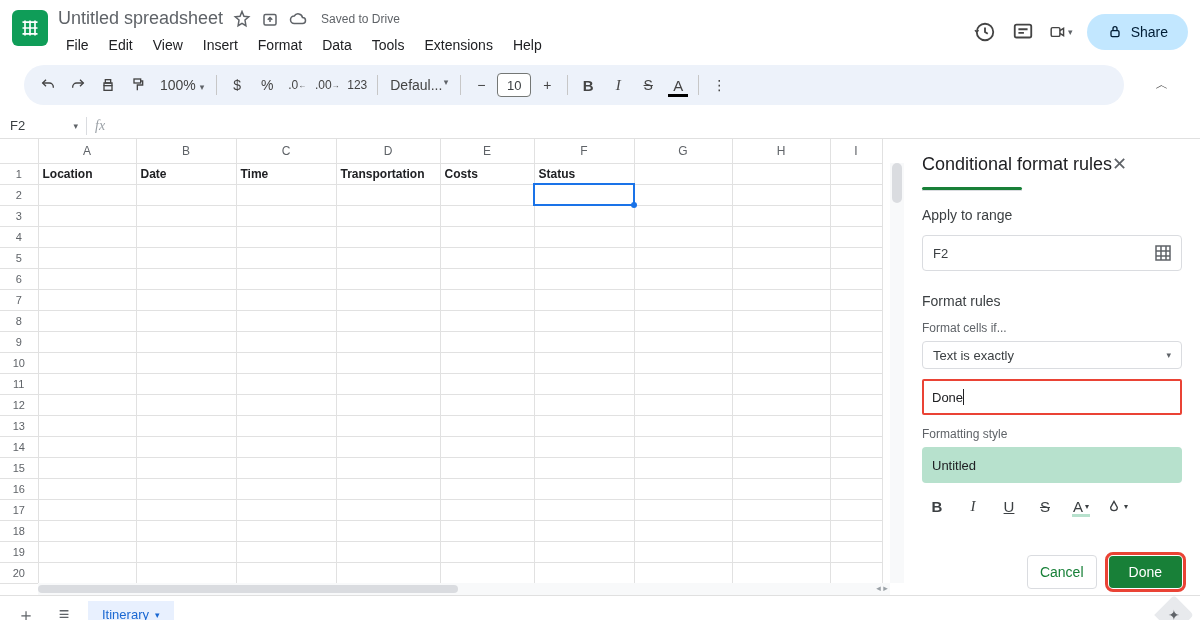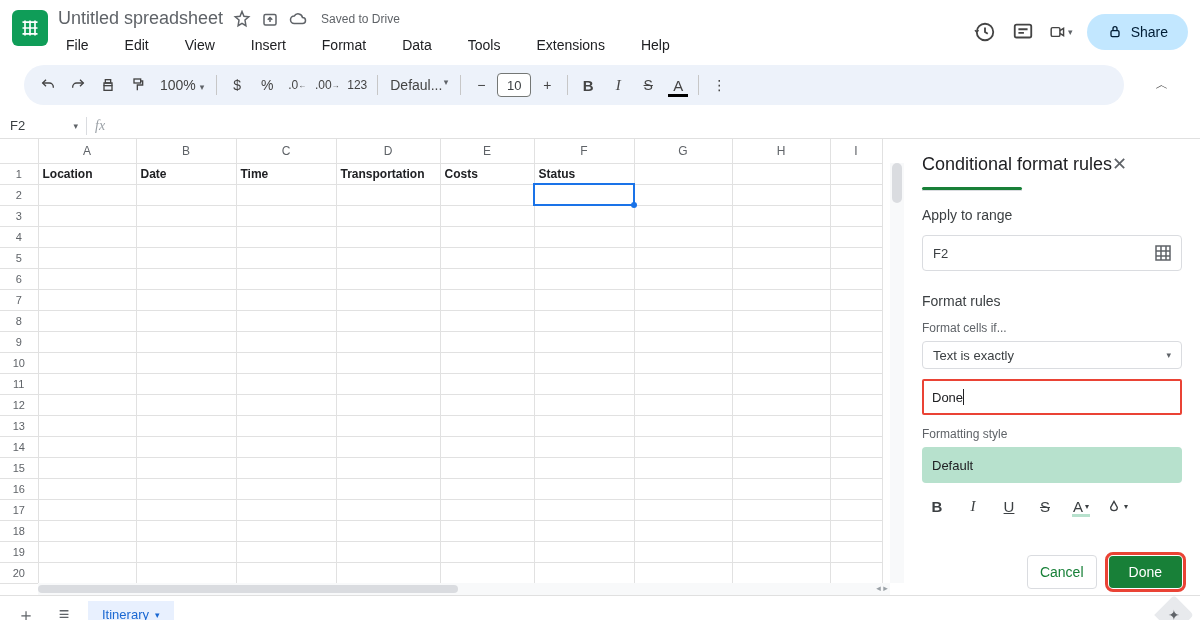--- a/index.html
+++ b/index.html
@@ -7,21 +7,21 @@
 
   
   .header { display: flex; align-items: flex-start; padding: 8px 12px 0 12px; }
   .logo { width: 36px; height: 36px; background: #0f9d58; border-radius: 6px; display: flex; align-items: center; justify-content: center; margin-right: 10px; margin-top: 2px;}
   .logo svg { width: 20px; height: 20px; }
   .title-area { flex: 1; }
   .title-row { display: flex; align-items: center; gap: 10px; }
   .doc-title { font-size: 18px; color: #5f6368; }
   .title-icon { width: 18px; height: 18px; color: #5f6368; display:flex; align-items:center; justify-content:center;}
   .saved-text { font-size: 12px; color: #5f6368; margin-left: 4px;}
-  .menu-bar { display: flex; gap: 20px; margin-top: 4px; }
+  .menu-bar { display: flex; gap: 4px; margin-top: 4px; }
   .menu-item { padding: 4px 8px; font-size: 14px; color: #202124; border-radius: 4px; cursor: pointer;}
   .header-right { display: flex; align-items: center; gap: 14px; margin-top: 6px; }
   .hr-icon { width: 24px; height: 24px; display:flex; align-items:center; justify-content:center; color:#444;}
   .share-btn { background: #c2e7ff; border-radius: 20px; padding: 10px 20px; display: flex; align-items: center; gap: 8px; font-size: 14px; color: #001d35; font-weight: 500;}
 
   
   .toolbar-row { display:flex; align-items:center; padding: 8px 24px; gap:24px; }
   .toolbar { background: #edf2fa; border-radius: 24px; padding: 4px 10px; display: flex; align-items: center; gap: 2px; flex:1; height:40px;}
   .tb-btn { width: 28px; height: 28px; display:flex; align-items:center; justify-content:center; border-radius:4px; color:#444; font-size:14px;}
   .tb-text { padding: 0 6px; font-size: 14px; color: #444;}
@@ -550,21 +550,21 @@
     <div class="select-box">
       <span>Text is exactly</span>
       <span class="caret-down">▾</span>
     </div>
     <div class="value-box">
       <span>Done</span>
         <span class="cursor"></span>
     </div>
 
     <div class="sub-label" style="margin-top:12px;">Formatting style</div>
-    <div class="style-preview">Default</div>
+    <div class="style-preview">Untitled</div>
     <div class="style-toolbar">
       <span class="st-btn b">B</span>
       <span class="st-btn i">I</span>
       <span class="st-btn u">U</span>
       <span class="st-btn s">S</span>
       <span class="st-btn tc">
           <span>A</span>
           <span class="caret">▾</span>
         </span>
       <span class="st-btn fill">

